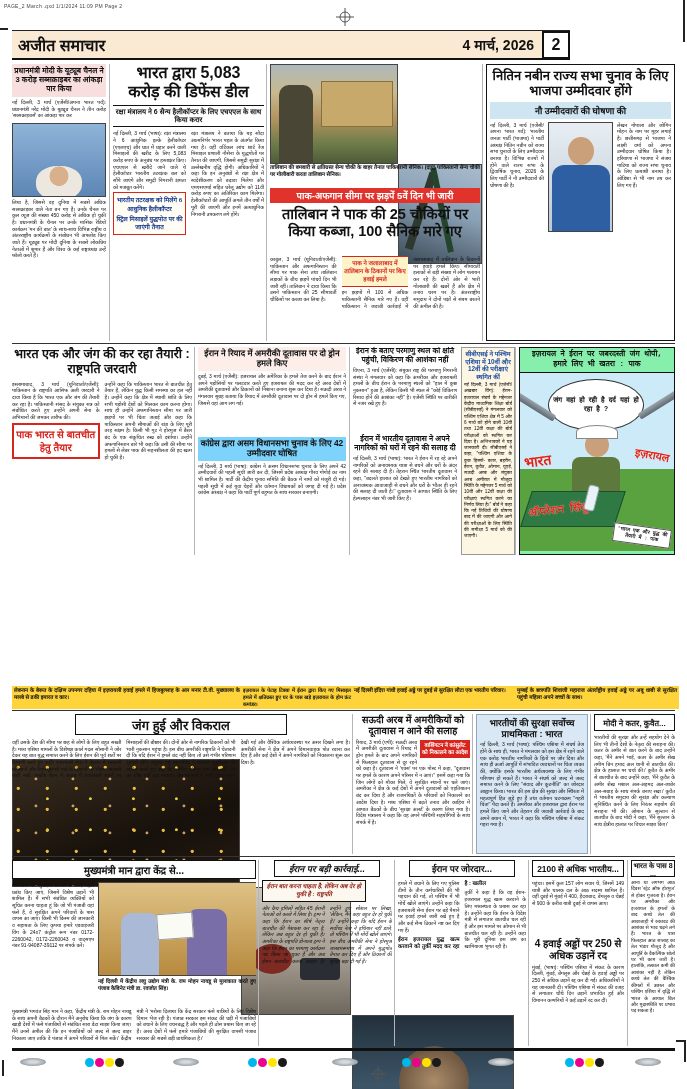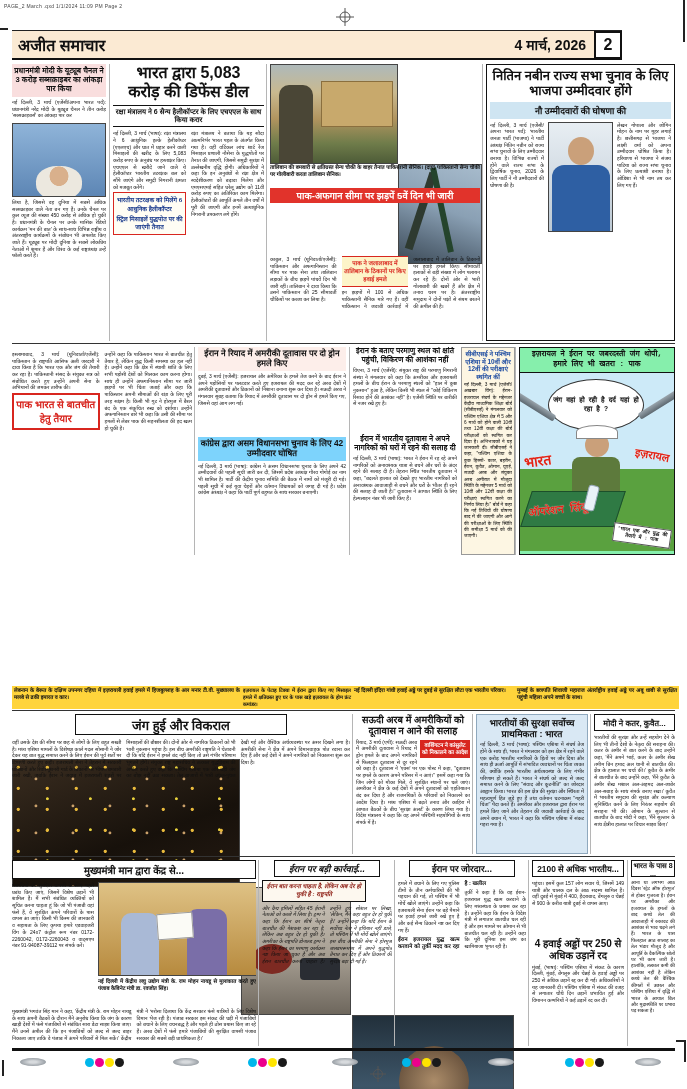--- a/index.html
+++ b/index.html
@@ -92,21 +92,21 @@
 
   <div class="abs printline" style="left:4px;top:3px;">PAGE_2 March .qxd   1/1/2024   11:09 PM   Page 2</div>
   <svg class="abs" style="left:336px;top:8px;" width="18" height="18" viewBox="0 0 18 18">
     <circle cx="9" cy="9" r="5" fill="none" stroke="#555" stroke-width="1"></circle>
     <line x1="9" y1="0" x2="9" y2="18" stroke="#555" stroke-width="1"></line>
     <line x1="0" y1="9" x2="18" y2="9" stroke="#555" stroke-width="1"></line>
   </svg>
   <div class="abs crop" style="left:683px;top:0;width:1.5px;height:42px;"></div>
   <div class="abs crop" style="left:0;top:28px;width:8px;height:1.5px;"></div>
 
-  <div class="abs masthead" style="left:12px;top:30px;width:610px;height:27px;">
+  <div class="abs masthead" style="left:12px;top:30px;width:558px;height:27px;">
     <div class="paper-name">अजीत समाचार</div>
     <div class="mast-date">4 मार्च, 2026</div>
     <div class="pagebox">2</div>
   </div>
 
   <div class="abs" style="left:12px;top:64px;width:94px;height:277px;overflow:hidden;">
     <div class="hl" style="background:#f9dede;font-size:7.6px;padding:3px 2px;">प्रधानमंत्री मोदी के यूट्यूब चैनल ने 3 करोड़ सब्सक्राइबर का आंकड़ा पार किया</div>
     <div class="body" style="height:24px;margin-top:2px;">नई दिल्ली, 3 मार्च (एजेंसी/अपना भारत पर्व): प्रधानमंत्री नरेंद्र मोदी के यूट्यूब चैनल ने तीन करोड़ 'सब्सक्राइबर्स' का आंकड़ा पार कर</div>
     <div class="photo ph-modi" style="width:92px;height:72px;">
       <div class="beard"></div>
@@ -134,20 +134,21 @@
     <div class="abs" style="left:8px;bottom:0;width:34px;height:78px;background:#4a4636;border-radius:10px 10px 0 0;"></div>
     <div class="abs" style="left:50px;top:16px;width:70px;height:44px;background:#c8a96c;border:1px solid #8a6f3e;"></div>
   </div>
   <div class="abs photo ph-gun" style="left:398px;top:64px;width:82px;height:98px;">
     <div class="abs" style="left:18px;top:6px;width:8px;height:80px;background:#2e3a30;transform:rotate(18deg);"></div>
     <div class="abs" style="left:40px;top:2px;width:6px;height:86px;background:#24442c;transform:rotate(-12deg);"></div>
   </div>
   <div class="abs pcap" style="left:270px;top:164px;width:210px;height:22px;">तालिबान की बमबारी से क्षतिग्रस्त सैन्य चौकी के बाहर तैनात पाकिस्तानी सैनिक। (दाएं) पाकिस्तानी सैन्य चौकी पर गोलीबारी करता तालिबान सैनिक।</div>
 
   <div class="abs banner-red" style="left:270px;top:188px;width:210px;height:15px;">पाक-अफगान सीमा पर झड़पें 5वें दिन भी जारी</div>
+  <div class="abs hl" style="left:270px;top:206px;width:210px;font-size:14.5px;">तालिबान ने पाक की 25 चौकियों पर किया कब्जा, 100 सैनिक मारे गए</div>
   <div class="abs body cols3" style="left:270px;top:256px;width:210px;height:84px;">
     <p>काबुल, 3 मार्च (यूनिवार्ता/एजेंसी): पाकिस्तान और अफगानिस्तान की सीमा पर पाक सेना तथा तालिबान लड़ाकों के बीच झड़पें पांचवें दिन भी जारी रहीं। तालिबान ने दावा किया कि उसने पाकिस्तान की 25 सीमावर्ती चौकियों पर कब्जा कर लिया है।</p>
     <div class="inset-yellow">पाक ने जलालाबाद में तालिबान के ठिकानों पर किए हवाई हमले</div>
     <p>इन झड़पों में 100 से अधिक पाकिस्तानी सैनिक मारे गए हैं। वहीं पाकिस्तान ने जवाबी कार्रवाई में जलालाबाद में तालिबान के ठिकानों पर हवाई हमले किए। सीमावर्ती इलाकों से बड़ी संख्या में लोग पलायन कर रहे हैं। दोनों ओर से भारी गोलाबारी की खबरें हैं और क्षेत्र में तनाव चरम पर है। अंतरराष्ट्रीय समुदाय ने दोनों पक्षों से संयम बरतने की अपील की है।</p>
   </div>
   <div class="abs vrule" style="left:482px;top:64px;height:277px;"></div>
 
   <div class="abs" style="left:486px;top:64px;width:189px;height:277px;border:1.5px solid #111;box-sizing:border-box;padding:3px;overflow:hidden;">
     <div class="hl" style="font-size:13px;">नितिन नबीन राज्य सभा चुनाव के लिए भाजपा उम्मीदवार होंगे</div>
     <div class="subheadbar" style="font-size:9px;padding:2px 0;margin:3px 0;">नौ उम्मीदवारों की घोषणा की</div>
@@ -157,20 +158,21 @@
         <div class="head" style="top:14px;width:26px;height:28px;"></div>
         <div class="torso" style="width:58px;height:66px;"></div>
       </div>
       <div class="body" style="width:54px;">लेखन गोपाला और जोगिन मोहन के नाम पर मुहर लगाई है। छत्तीसगढ़ से भाजपा ने लक्ष्मी वर्मा को अपना उम्मीदवार घोषित किया है। हरियाणा से भाजपा ने संजय पाटिया को राज्य सभा चुनाव के लिए प्रत्याशी बनाया है। ओडिशा से भी नाम तय कर लिए गए हैं।</div>
     </div>
   </div>
 
   <div class="abs hrule" style="left:12px;top:343px;width:663px;"></div>
 
   <div class="abs" style="left:12px;top:347px;width:180px;height:208px;overflow:hidden;">
+    <div class="hl" style="font-size:12.5px;">भारत एक और जंग की कर रहा तैयारी : राष्ट्रपति जरदारी</div>
     <div class="body cols2" style="height:168px;margin-top:4px;">
       <p>इस्लामाबाद, 3 मार्च (यूनिवार्ता/एजेंसी): पाकिस्तान के राष्ट्रपति आसिफ अली जरदारी ने दावा किया है कि भारत एक और जंग की तैयारी कर रहा है। पाकिस्तानी संसद के संयुक्त सत्र को संबोधित करते हुए उन्होंने अपनी सेना के अभियानों की जमकर तारीफ की।</p>
       <div class="inset-red" style="font-size:10px;">पाक भारत से बातचीत हेतु तैयार</div>
       <p>उन्होंने कहा कि पाकिस्तान भारत से बातचीत हेतु तैयार है, लेकिन युद्ध किसी समस्या का हल नहीं है। उन्होंने कहा कि क्षेत्र में स्थायी शांति के लिए सभी पड़ोसी देशों को मिलकर काम करना होगा। साथ ही उन्होंने अफगानिस्तान सीमा पर जारी झड़पों पर भी चिंता जताई और कहा कि पाकिस्तान अपनी सीमाओं की रक्षा के लिए पूरी तरह सक्षम है। किसी भी गुट ने होरमुज में बैरल बंद के एक संकुचित रुख को दर्शाया। उन्होंने अफगानिस्तान बारे भी कहा कि उसी की सीमा पर हमलों से लेबर पाक की सहनशीलता की हद खत्म हो चुकी है।</p>
     </div>
   </div>
   <div class="abs vrule" style="left:194px;top:347px;height:208px;"></div>
 
   <div class="abs" style="left:198px;top:347px;width:148px;height:208px;overflow:hidden;">
     <div class="hl" style="background:#fdeeea;font-size:8.4px;padding:2px;">ईरान ने रियाद में अमरीकी दूतावास पर दो ड्रोन हमले किए</div>

